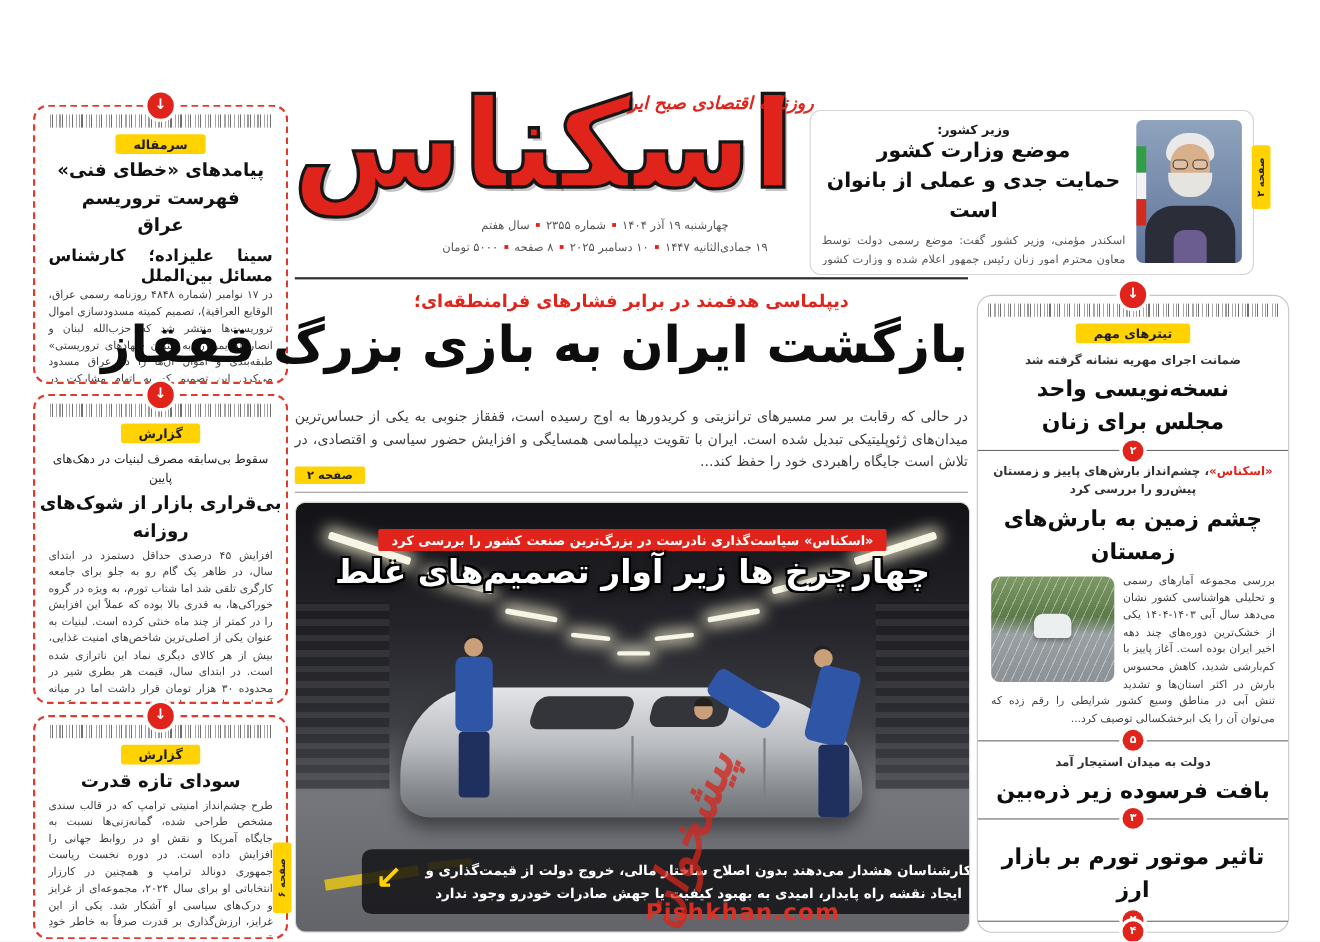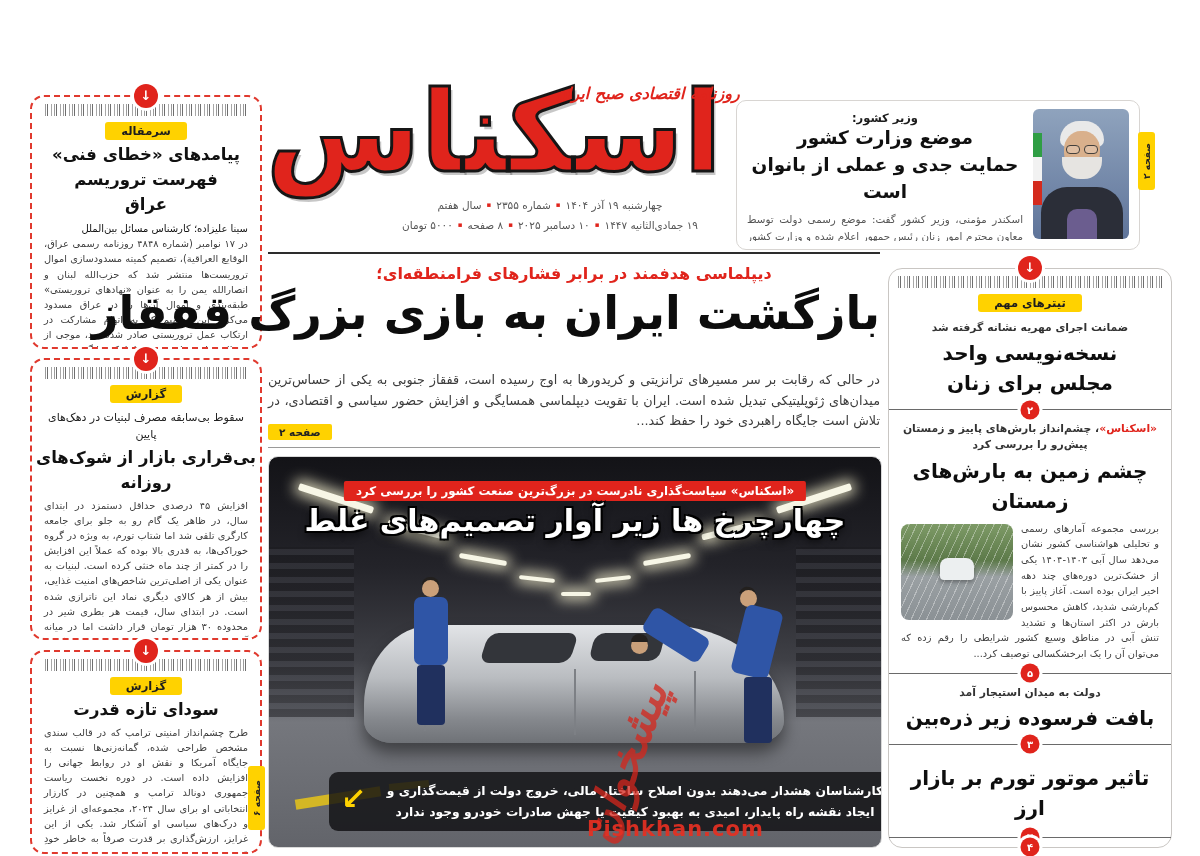--- a/index.html
+++ b/index.html
@@ -19,21 +19,21 @@
   .vtab{position:absolute;background:#ffd200;border-radius:3px;display:flex;
     align-items:center;justify-content:center;z-index:5;}
   .vtab span{transform:rotate(-90deg);white-space:nowrap;font-size:9px;font-weight:bold;color:#222;}
   .bullet{color:#e0241c;font-size:7px;margin:0 5px;vertical-align:2px;}
   
   .sbox{position:absolute;left:30px;width:228px;background:#fff;border:2px dashed #e0392e;
     border-radius:14px;text-align:center;overflow:visible;}
   .sbox .inner{overflow:hidden;padding:0 4px;}
   .s-kicker{font-size:11px;font-weight:normal;color:#222;margin-top:7px;line-height:1.5;}
   .s-title{font-size:16.5px;font-weight:900;color:#111;line-height:1.5;margin-top:3px;}
-  .s-lead{font-size:10px;font-weight:normal;color:#111;margin-top:6px;text-align:justify;padding:0 8px;}
+  .s-lead{font-size:15px;font-weight:bold;color:#111;margin-top:6px;text-align:justify;padding:0 8px;}
   .s-body{font-size:9.8px;color:#3c3c3c;text-align:justify;line-height:1.55;padding:0 8px;margin-top:2px;}
   
   .logo{position:absolute;left:266px;top:74px;width:478px;text-align:left;
     font-size:112px;font-weight:bold;color:#e0241c;line-height:1.05;
     -webkit-text-stroke:3px #161616;text-shadow:3px 4px 0 rgba(0,0,0,.22);letter-spacing:-2px;}
   .tagline{position:absolute;left:545px;top:84px;width:205px;text-align:center;
     font-family:"DejaVu Serif",serif;font-style:italic;font-weight:bold;
     font-size:16px;color:#e0241c;z-index:3;}
   .dates{position:absolute;left:350px;top:196px;width:400px;text-align:center;
     font-size:10.5px;color:#555;line-height:1.9;}

